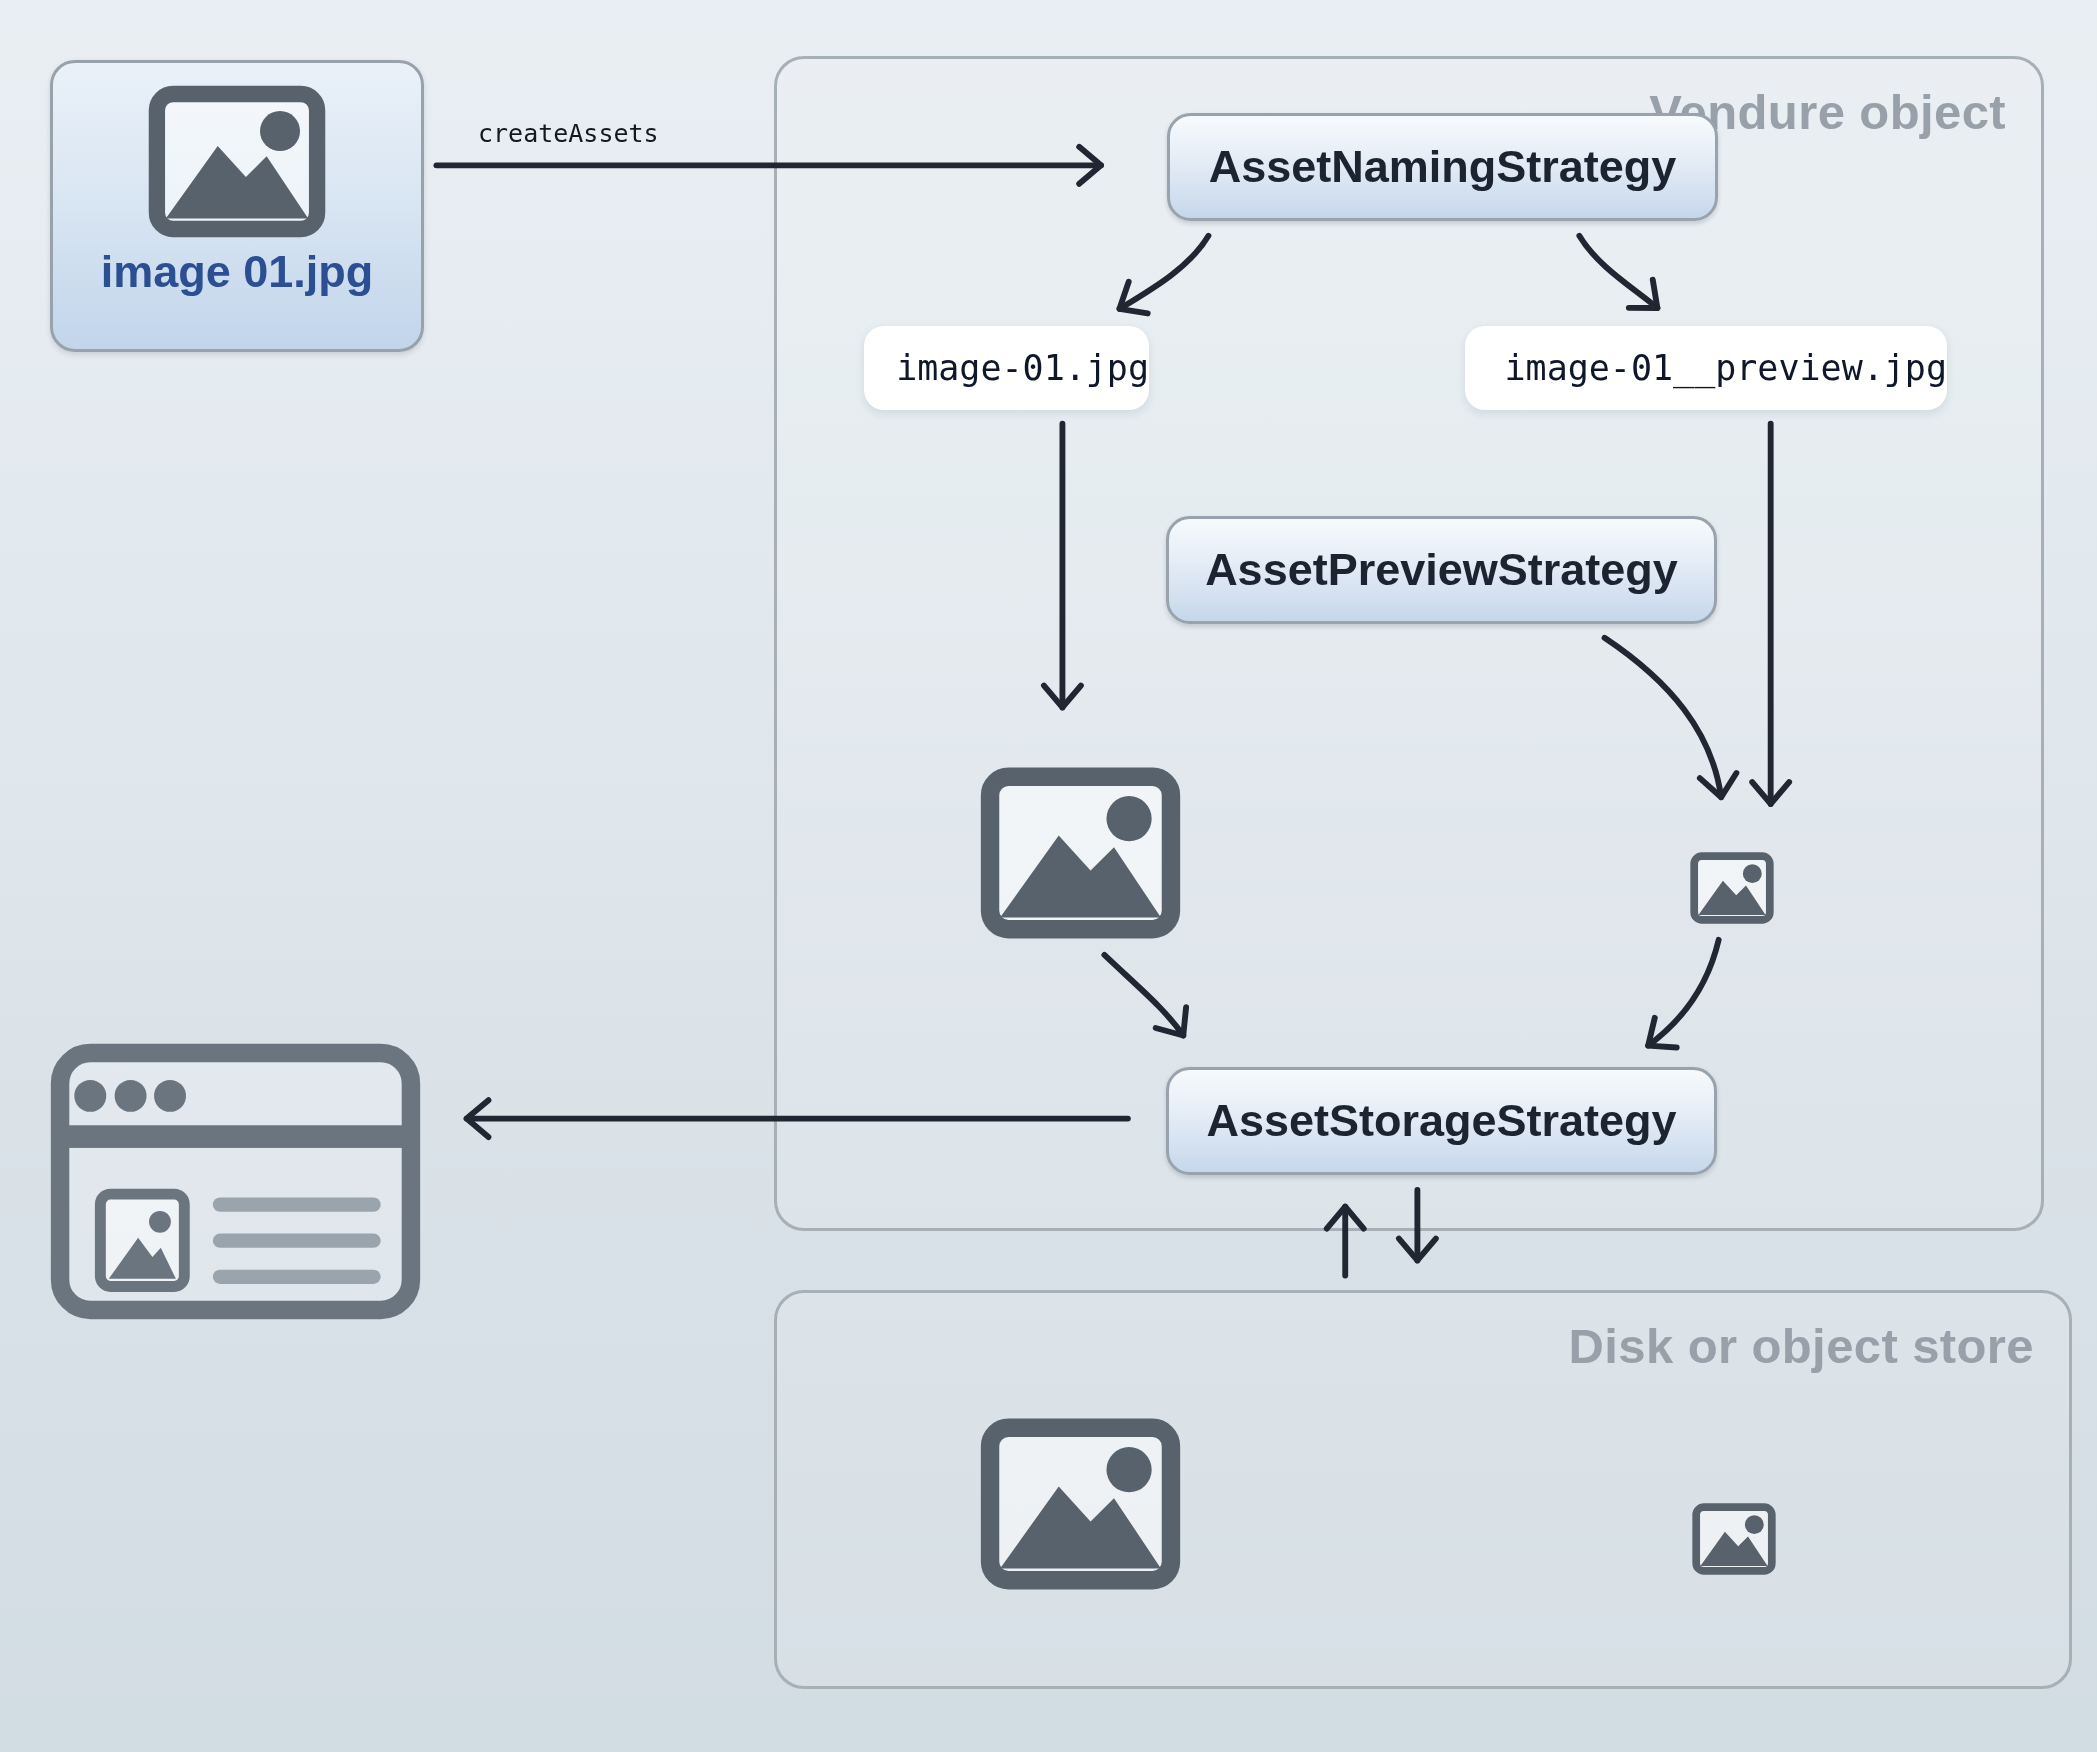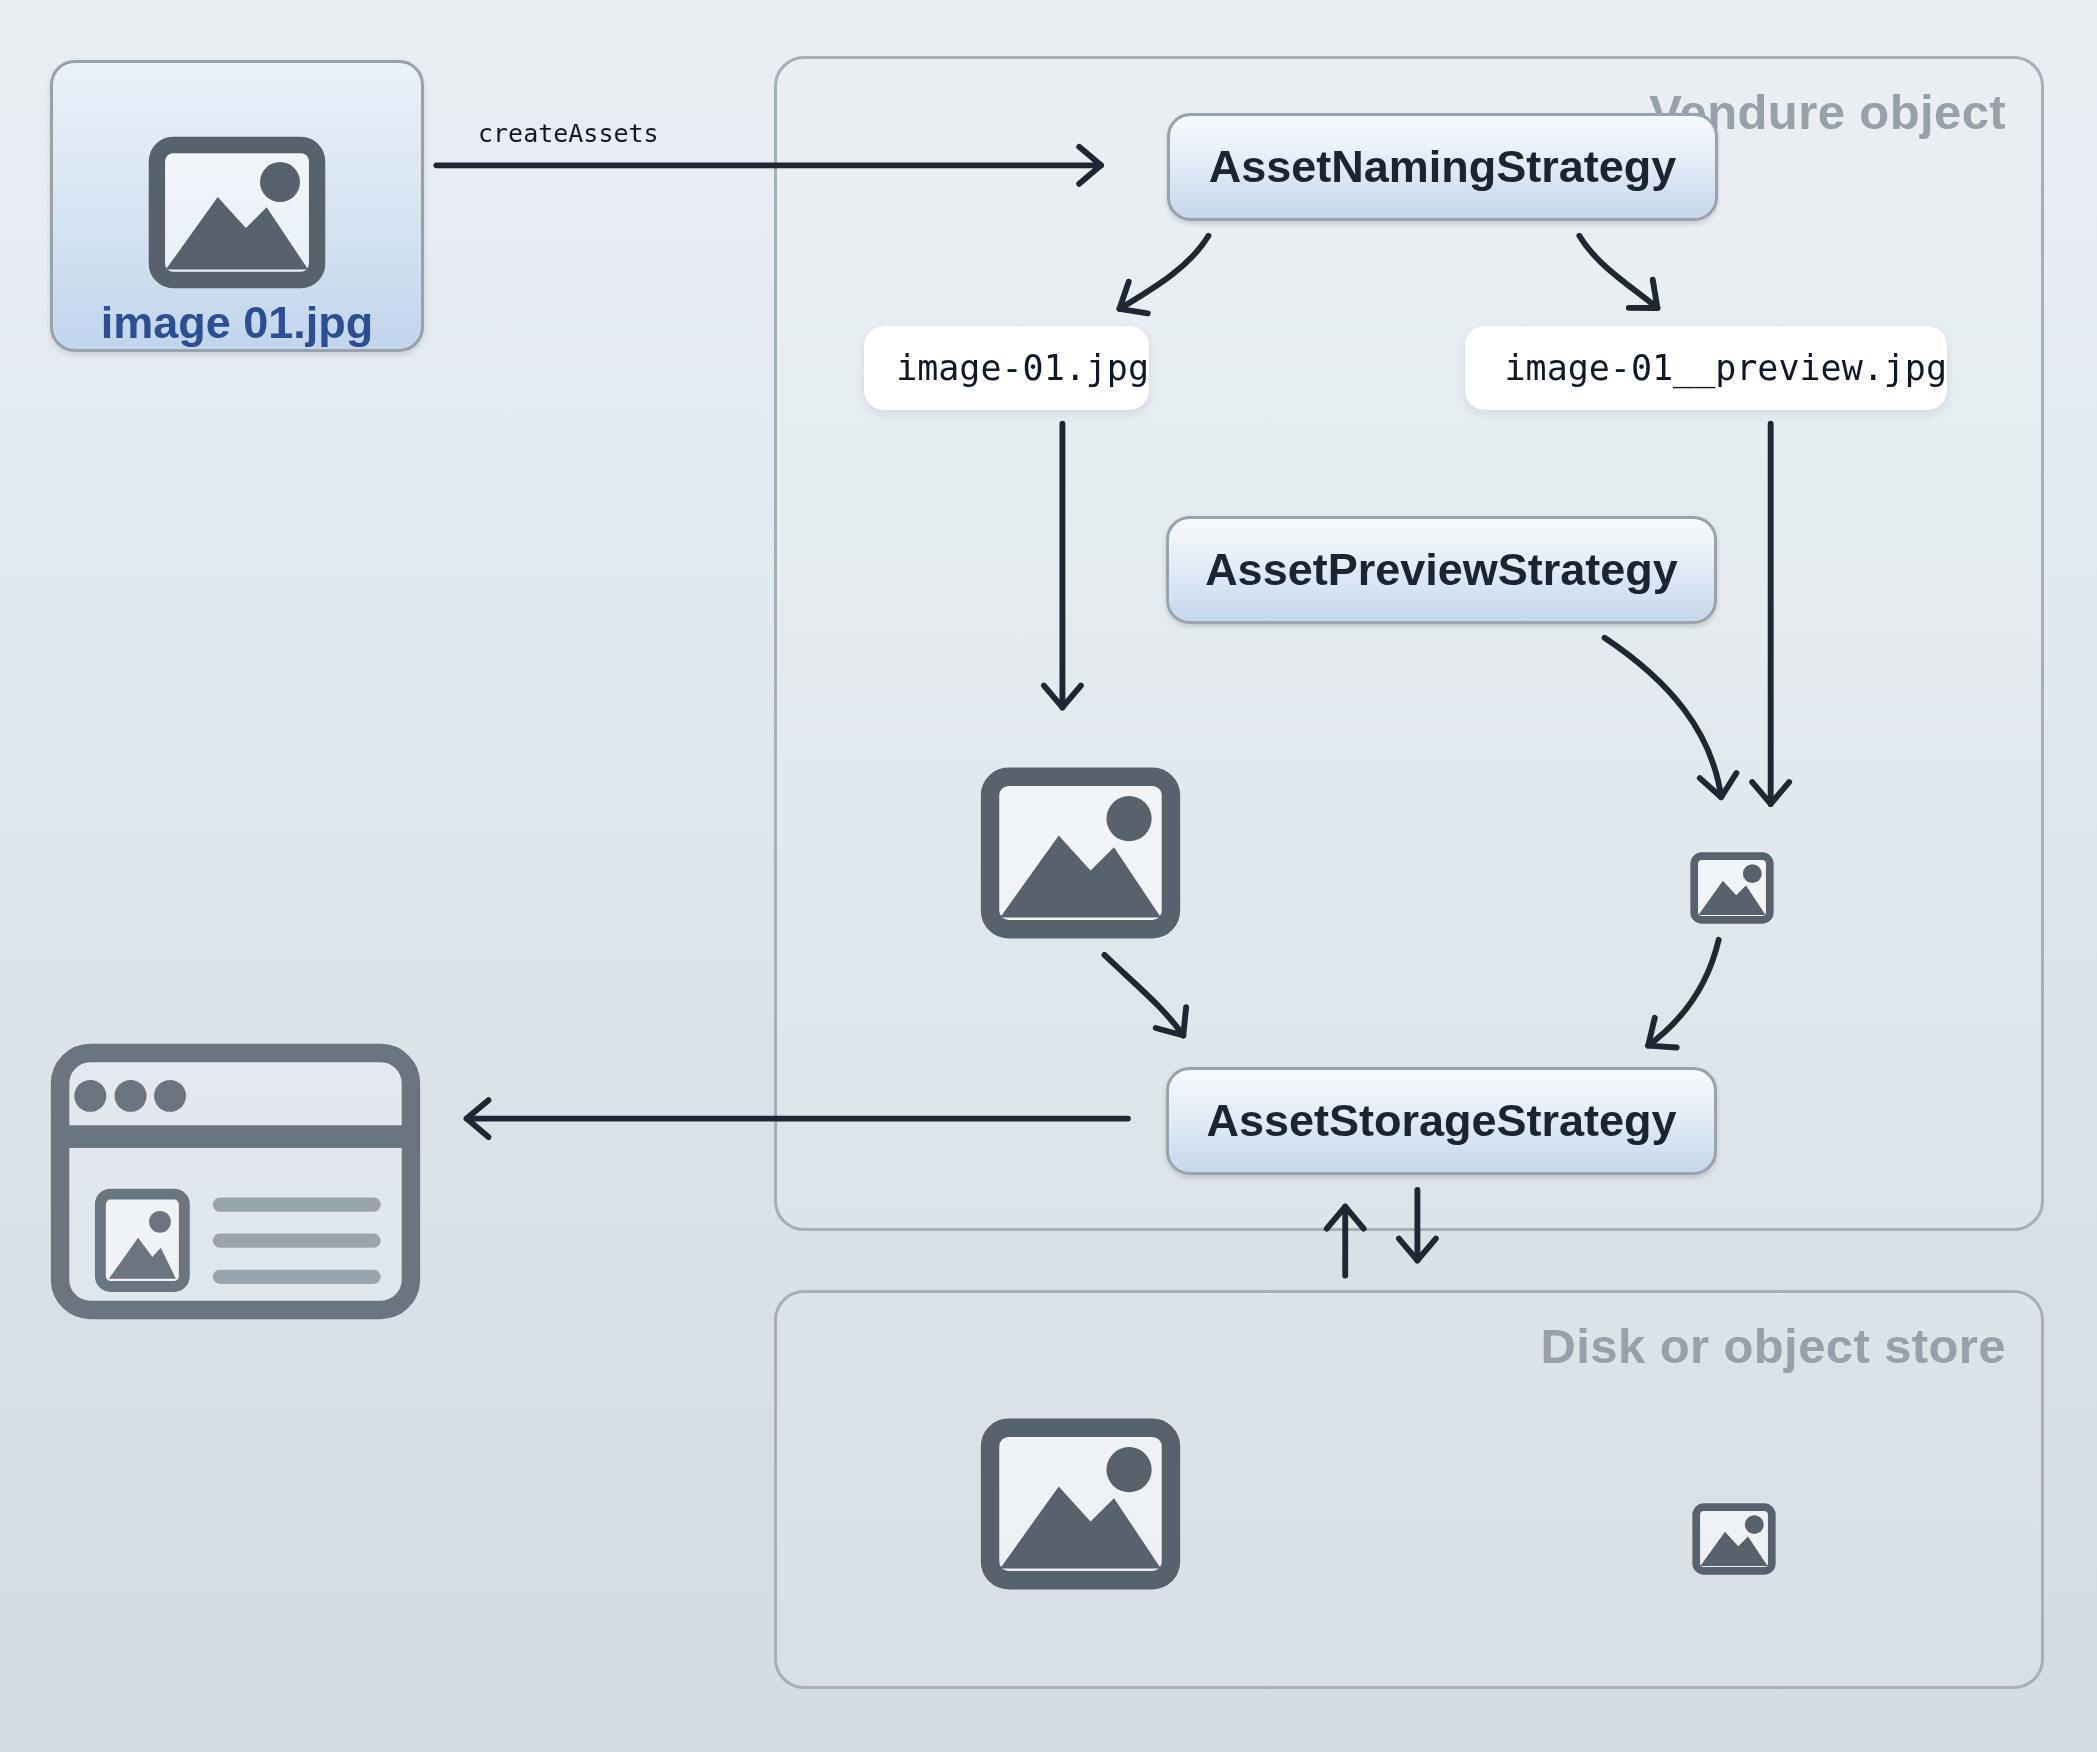--- a/index.html
+++ b/index.html
@@ -23,21 +23,21 @@
     position: absolute;
     top: 25px;
     right: 35px;
     font-size: 49px;
     font-weight: bold;
     color: #98a1aa;
     letter-spacing: 0.4px;
     white-space: nowrap;
   }
   .group-vendure { left: 774px; top: 56px; width: 1264px; height: 1169px; }
-  .group-disk    { left: 774px; top: 1290px; width: 1264px; height: 393px; }
+  .group-disk    { left: 774px; top: 1290px; width: 1264px; height: 393px; padding-left: 28px; }
 
   
   .node {
     position: absolute;
     width: 545px;
     height: 102px;
     border: 3.4px solid #99a3ad;
     border-radius: 23.5px;
     background: linear-gradient(180deg, #f7fafd 0%, #e2ebf5 48%, #c6d7eb 100%);
     box-shadow: 0 2.5px 4.2px rgba(50,60,80,0.18);
@@ -77,21 +77,20 @@
     position: absolute;
     left: 50px; top: 60px;
     width: 368px; height: 286px;
     border: 3.4px solid #98a2ab;
     border-radius: 25px;
     background: linear-gradient(180deg, #eaf1f9 0%, #d8e5f2 50%, #c2d5eb 100%);
     box-shadow: 0 2.5px 5px rgba(50,60,80,0.15);
     display: flex;
     flex-direction: column;
     align-items: center;
-    justify-content: flex-end;
   }
   .file-card .glyph { margin-top: 22px; }
   .file-label {
     margin-top: 8.4px;
     font-size: 45px;
     font-weight: bold;
     color: #2b4f92;
     white-space: nowrap;
   }
 

